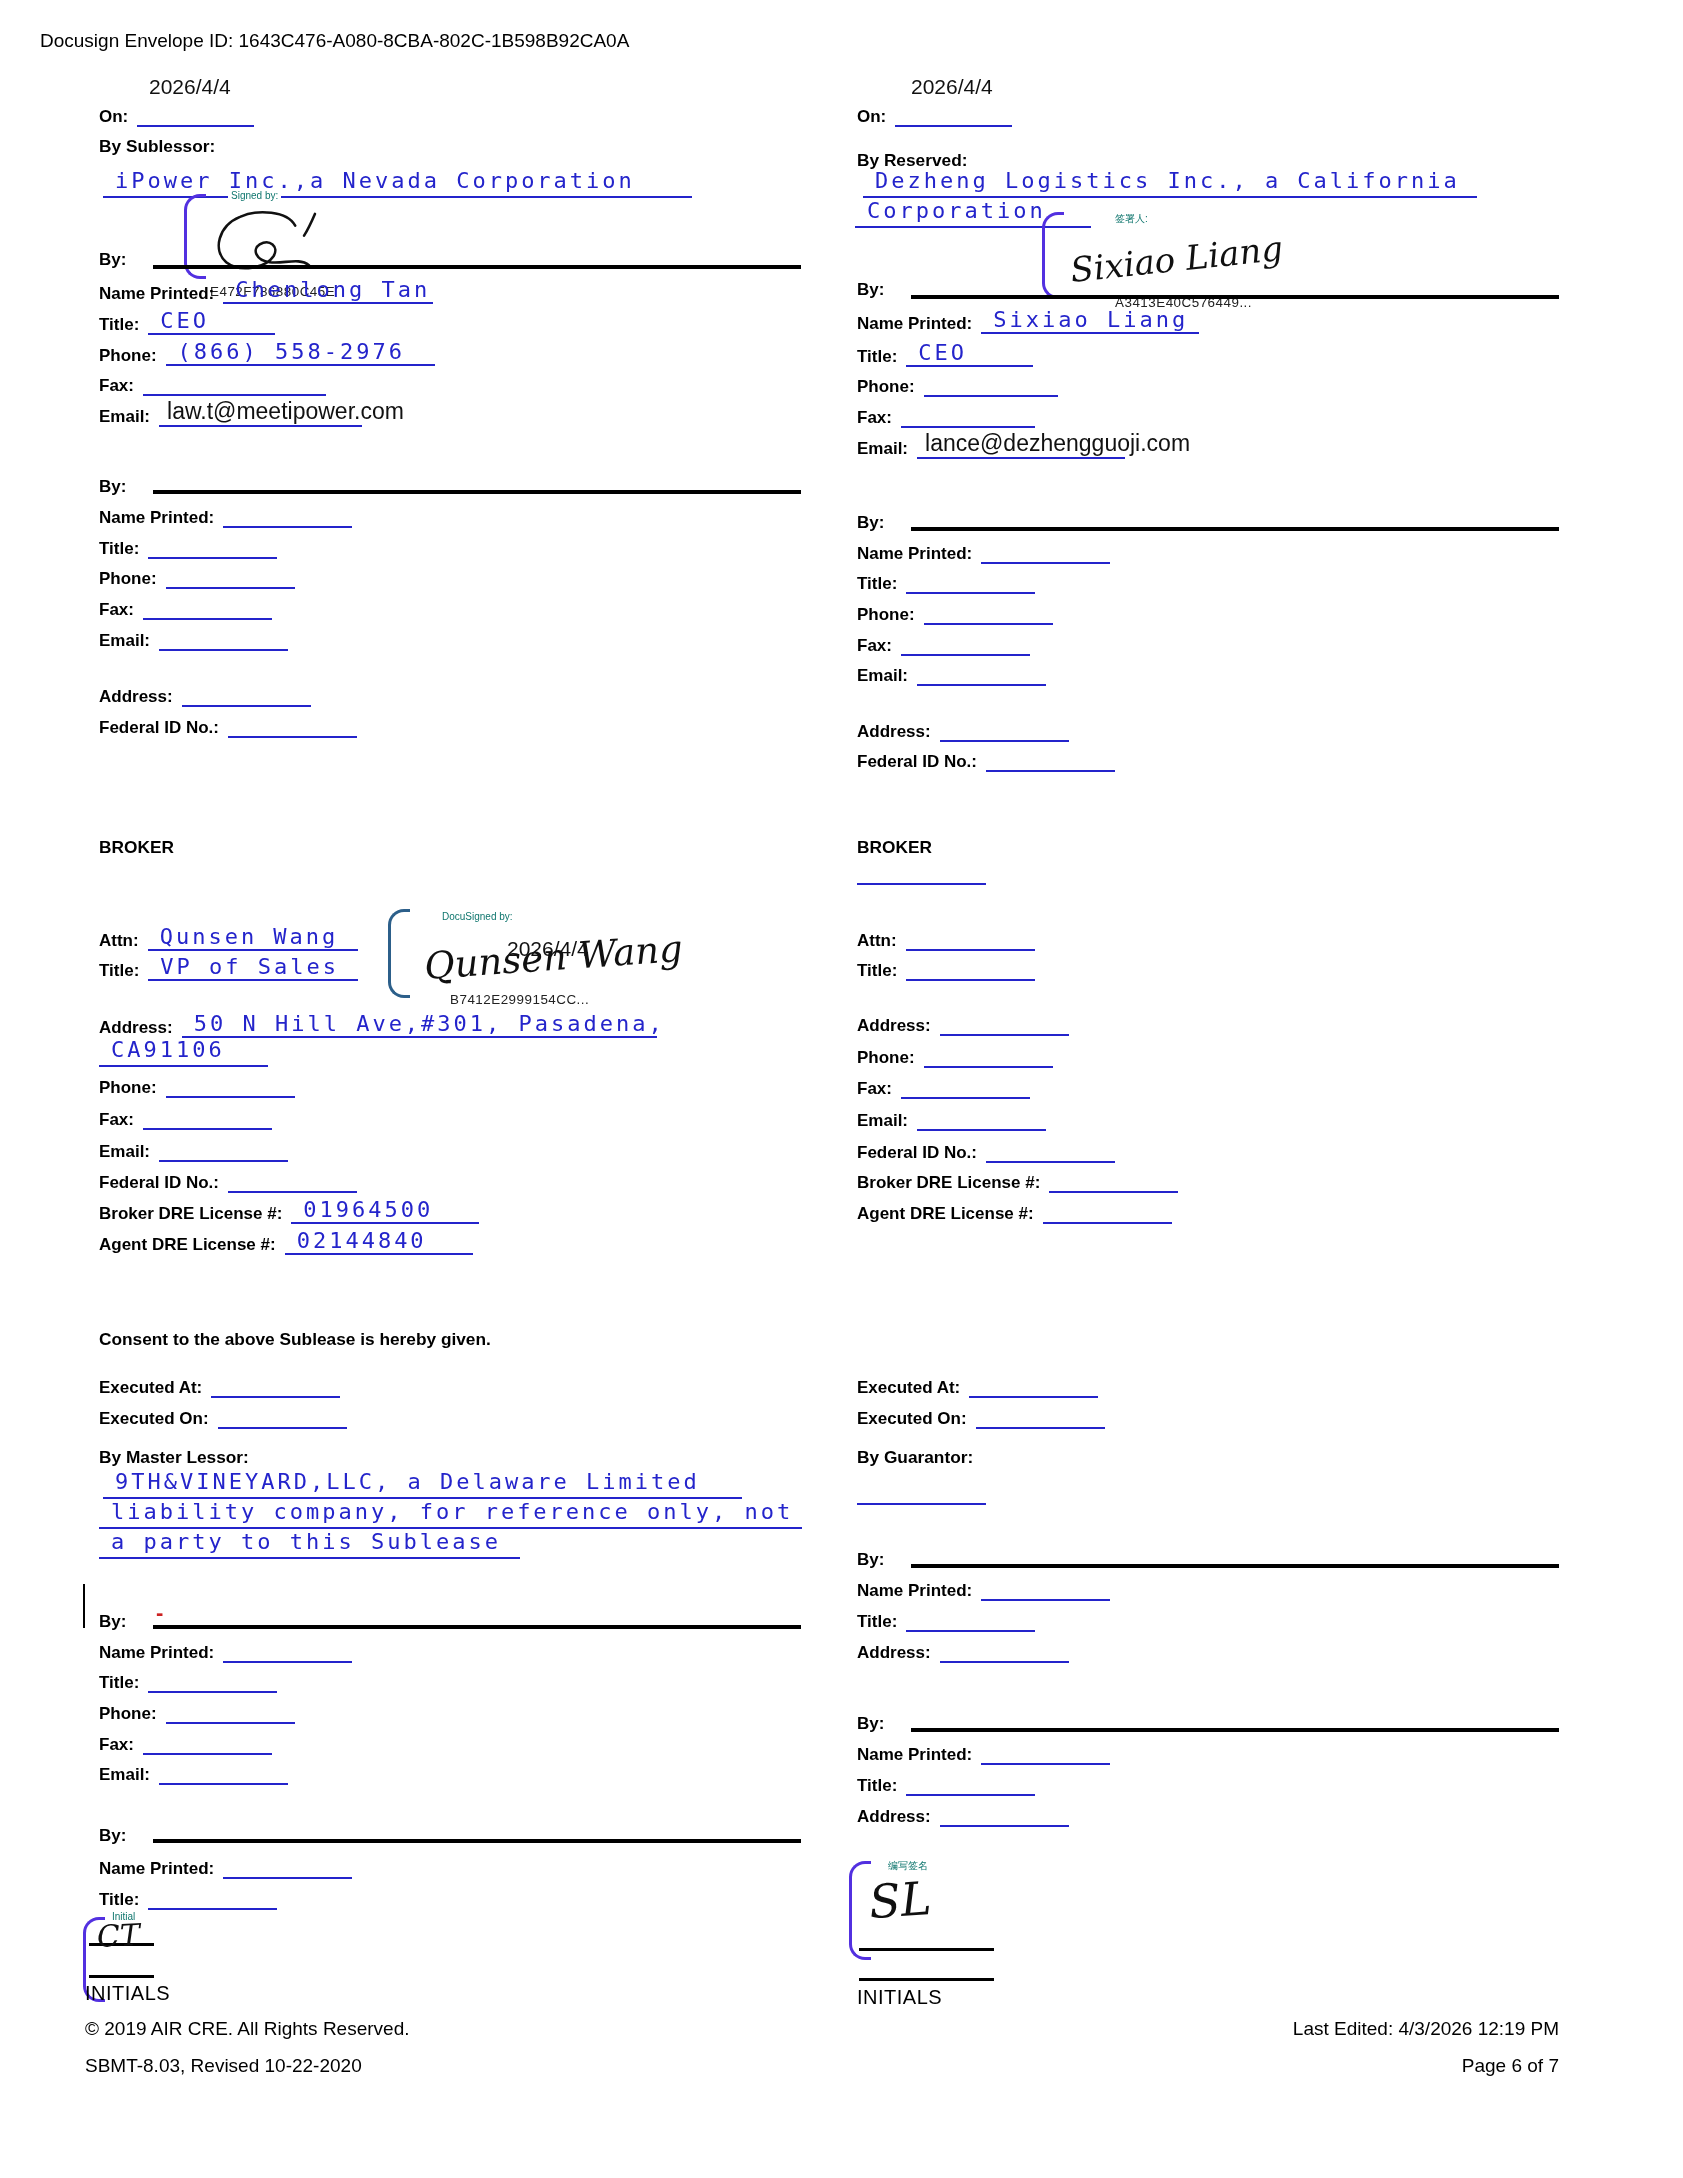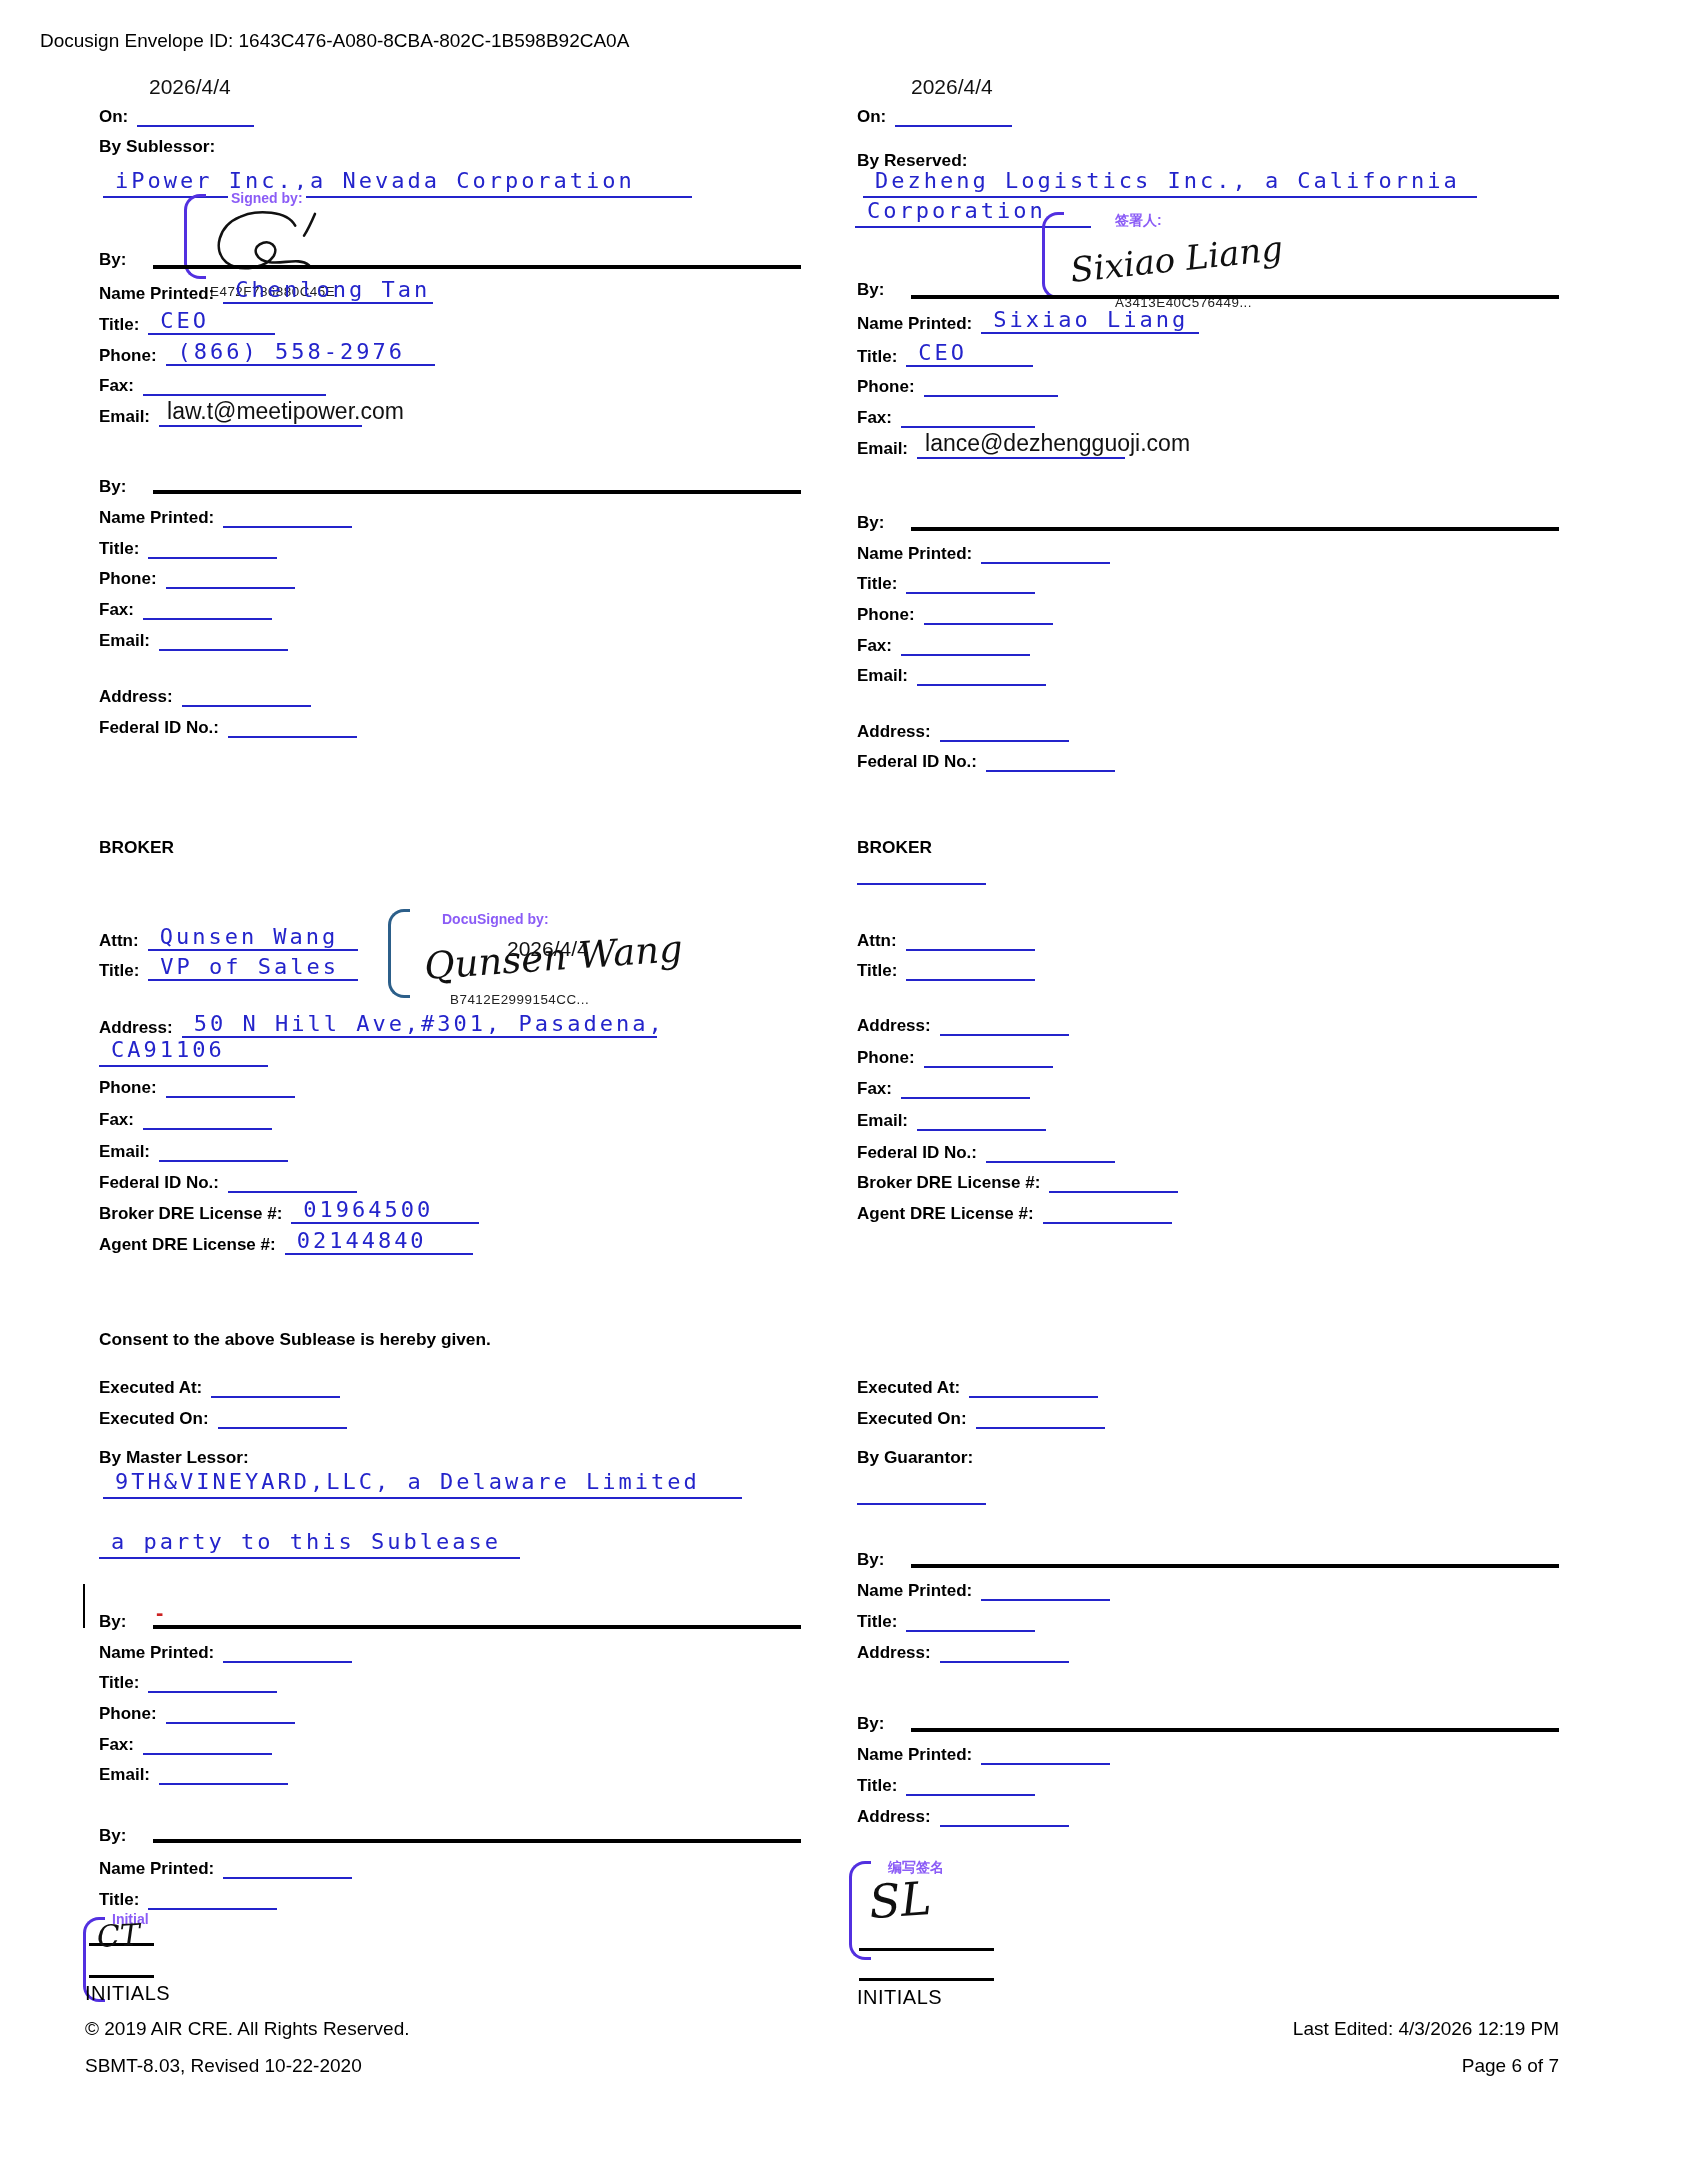--- a/index.html
+++ b/index.html
@@ -14,21 +14,21 @@
   .plain{font-size:23px;color:#111;line-height:1;padding:0 4px 2px 8px;white-space:nowrap;font-family:"Liberation Sans",sans-serif;}
   .bigline{position:absolute;border-bottom:2.5px solid var(--blue);padding:0 8px 4px 12px;}
   .bigline .mono{padding:0;}
   .bkline{position:absolute;height:4px;background:#000;}
   .thinline{position:absolute;height:2.5px;background:#000;}
   .blank{position:absolute;border-bottom:2.5px solid var(--blue);height:20px;}
   .date{position:absolute;font-size:21px;color:#111;white-space:nowrap;}
   .stamp{position:absolute;}
   .bracket{position:absolute;left:0;top:0;width:22px;border:3.5px solid var(--purple);border-right:none;border-radius:16px 0 0 16px;box-sizing:border-box;}
   .bracket.teal{border-color:var(--teal);}
-  .stamp-label{position:absolute;font-size:14px;font-weight:700;color:#8b5cf6;white-space:nowrap;background:#fff;padding:0 3px;}
+  .stamp-label{position:absolute;font-size:10px;font-weight:400;color:#0f766e;white-space:nowrap;background:#fff;padding:0 3px;}
   .stamp-id{position:absolute;font-size:13.4px;color:#222;letter-spacing:0.5px;white-space:nowrap;}
   .sig-text{position:absolute;font-family:"DejaVu Serif",serif;font-style:italic;color:#101010;white-space:nowrap;line-height:1;transform:rotate(-5deg);}
   .foot{position:absolute;font-size:19px;color:#000;white-space:nowrap;}
   .initials-cap{position:absolute;font-size:20px;color:#000;letter-spacing:0.5px;}
   .redmark{position:absolute;color:var(--red);font-size:22px;font-weight:700;line-height:1;}
   .caret{position:absolute;width:2px;background:#000;}
 </style>
 </head>
 <body>
 
@@ -193,20 +193,23 @@
   </div>
   <div class="row" style="left:99px;top:1403px">
     <span class="lbl">Executed On:</span>
     <span class="bl" style="width:129px"></span>
   </div>
 
   <div class="sec" style="left:99px;top:1447px">By Master Lessor:</div>
   <div class="bigline" style="left:103px;top:1471px;width:619px">
     <span class="mono">9TH&amp;VINEYARD,LLC, a Delaware Limited</span>
   </div>
+  <div class="bigline" style="left:99px;top:1501px;width:683px">
+    <span class="mono">liability company, for reference only, not</span>
+  </div>
   <div class="bigline" style="left:99px;top:1531px;width:401px">
     <span class="mono">a party to this Sublease</span>
   </div>
 
   <div class="caret" style="left:83px;top:1584px;height:44px"></div>
   <div class="row" style="left:99px;top:1606px">
     <span class="lbl">By:</span>
   </div>
   <div class="redmark" style="left:156px;top:1602px">-</div>
   <div class="bkline" style="left:153px;top:1625px;width:648px"></div>

